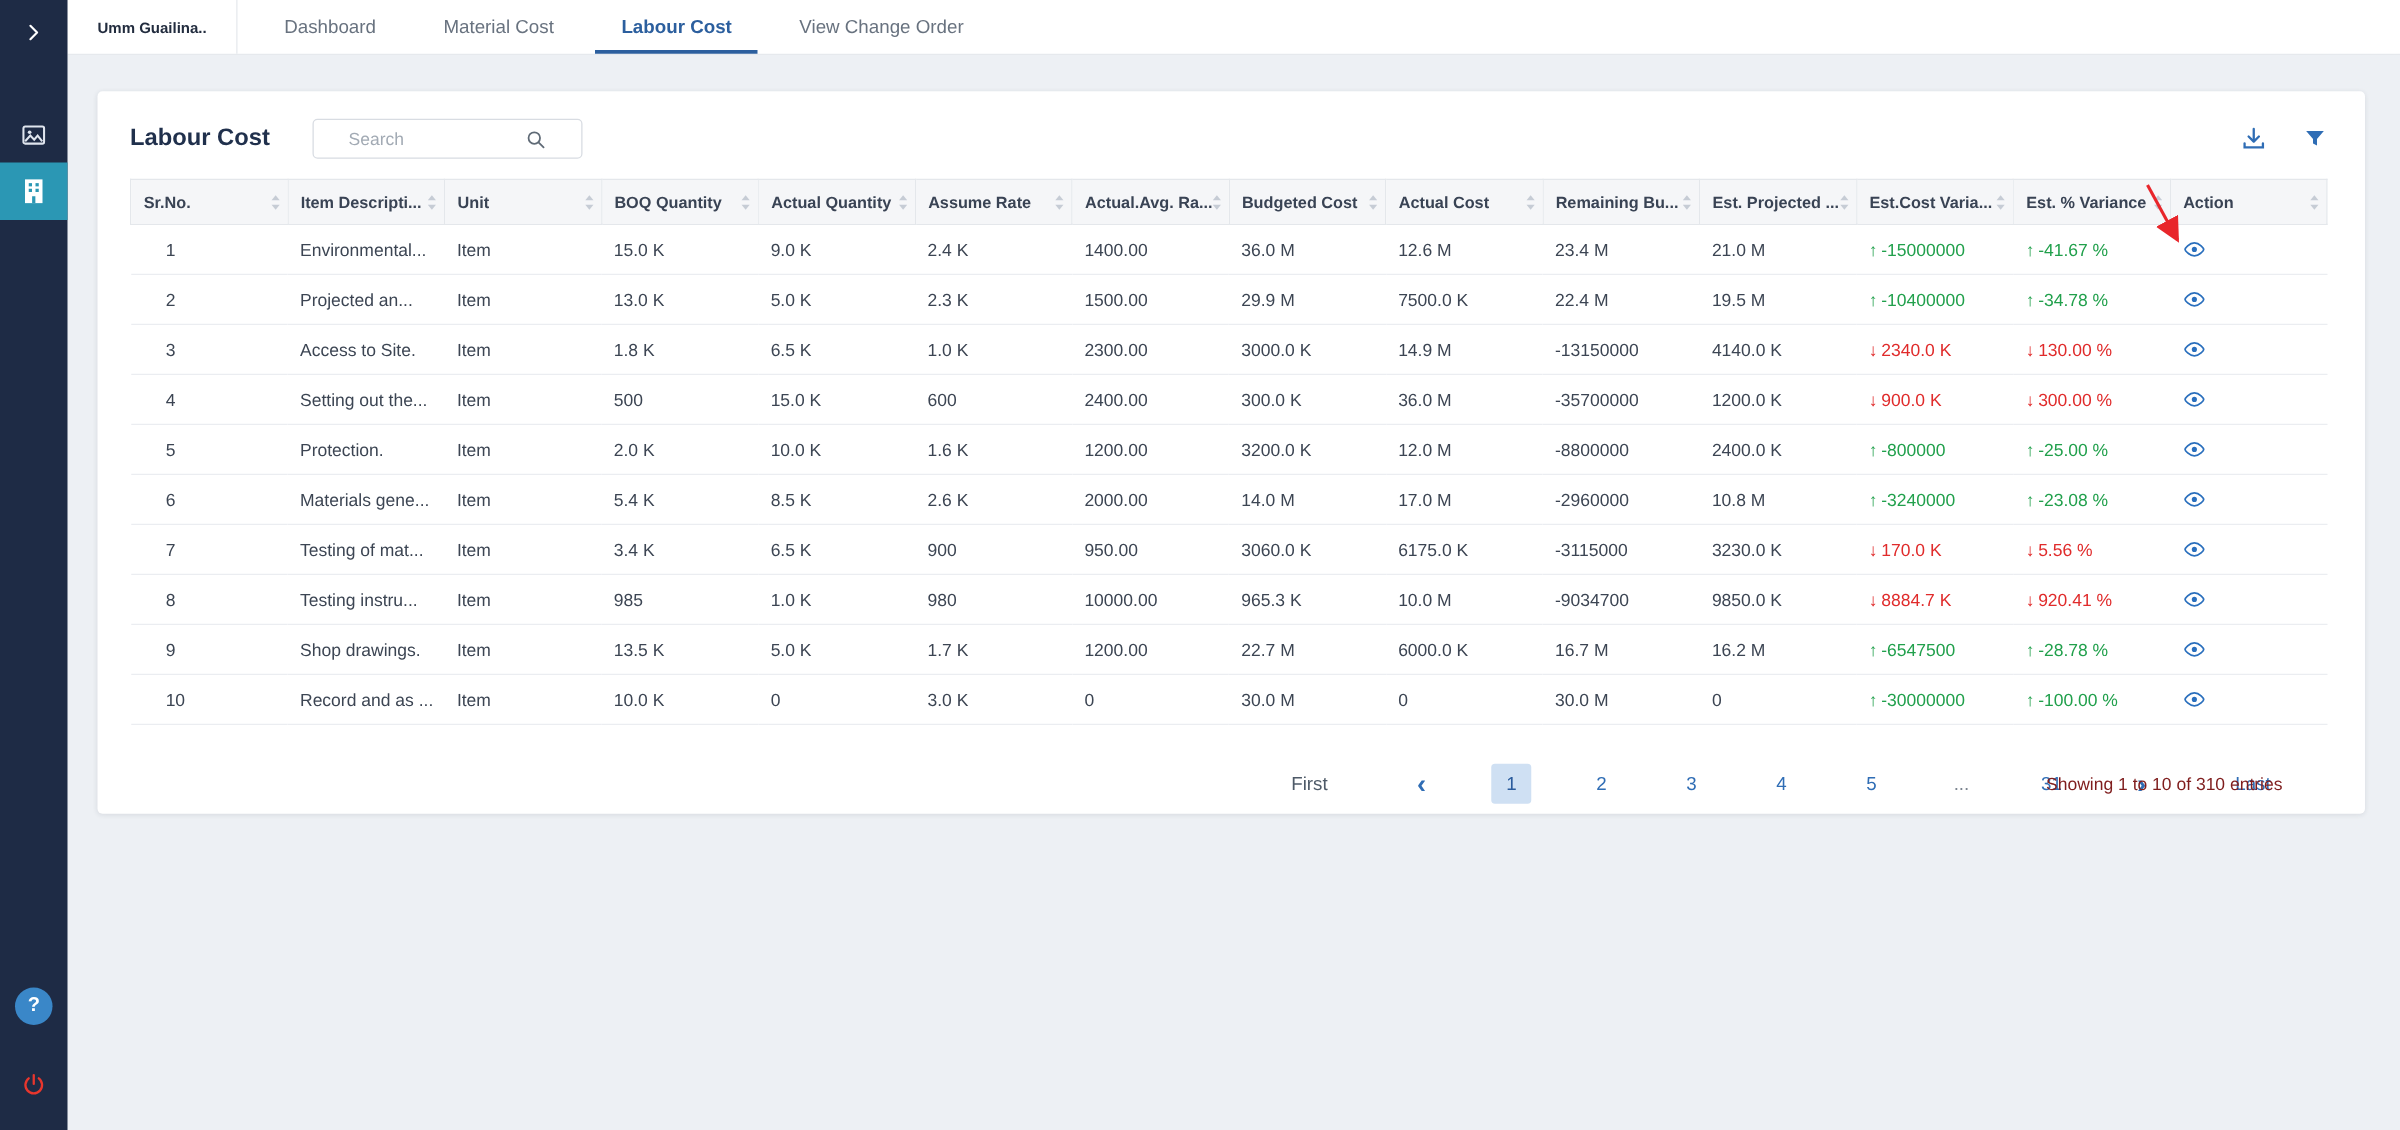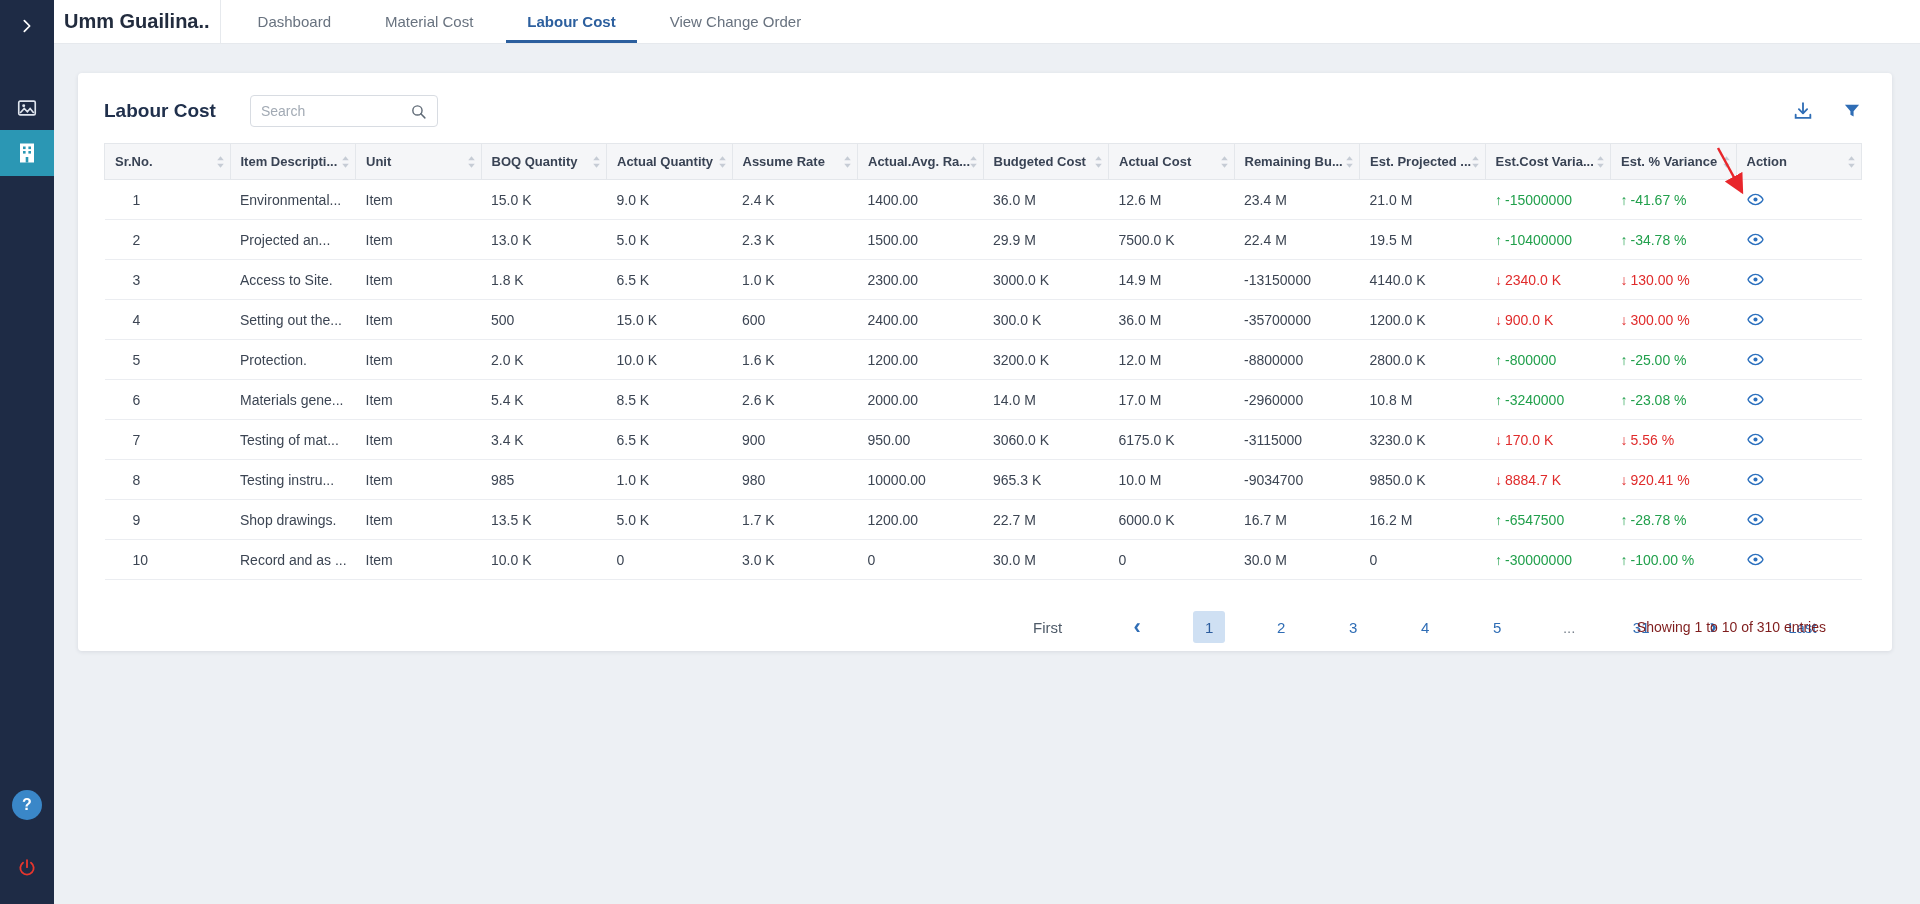--- a/index.html
+++ b/index.html
@@ -12,34 +12,34 @@
   .sidebar { position:absolute; left:0; top:0; width:54px; height:100%; background:#1e2b45; display:flex; flex-direction:column; align-items:center; z-index:30; }
   .sb-btn { width:54px; height:44px; display:flex; align-items:center; justify-content:center; color:#fff; }
   .sb-expand { margin-top:4px; margin-bottom:38px; }
   .sb-btn.active { background:#2b97b4; height:46px; }
   .sb-spacer { flex:1; }
   .help-btn { width:30px; height:30px; border-radius:50%; background:#3a87c8; color:#fff; font-size:16px; font-weight:bold; margin-bottom:26px; display:flex; align-items:center; justify-content:center; }
   .power-btn { margin-bottom:14px; display:flex; }
 
   
   .topbar { position:absolute; left:54px; top:0; width:1866px; height:44px; background:#fff; border-bottom:1px solid #e6e9ed; display:flex; align-items:stretch; z-index:20; }
-  .project-name { display:flex; align-items:center; padding:0 10px; font-size:20px; font-weight:bold; color:#222c3e; border-right:1px solid #e6e9ed; cursor:pointer; }
+  .project-name { display:flex; align-items:center; padding:0 24px; font-size:12px; font-weight:bold; color:#222c3e; border-right:1px solid #e6e9ed; cursor:pointer; }
   .module-btn { display:flex; align-items:center; gap:10px; padding:0 28px; color:#2f6db5; font-size:13px; font-weight:bold; letter-spacing:.3px; border-right:1px solid #e6e9ed; }
   .module-caret { font-size:11px; }
   .tabs { display:flex; align-items:stretch; margin-left:10px; }
   .tab { padding:17px 27px; display:flex; align-items:center; font-size:15px; color:#68727f; position:relative; }
   .tab.active { color:#2c5f9e; font-weight:bold; }
   .tab.active::after { content:""; position:absolute; left:6px; right:6px; bottom:0; height:3px; background:#2c5f9e; }
 
   
   .content { position:absolute; left:54px; top:44px; width:1866px; height:860px; }
   .card { position:absolute; left:24px; top:29px; width:1814px; height:578px; background:#fff; border-radius:4px; box-shadow:0 1px 4px rgba(30,40,60,.10); }
   .card-head { display:flex; align-items:center; padding:22px 30px 16px 26px; }
   .page-title { font-size:19px; font-weight:bold; color:#20304c; margin-right:34px; }
-  .search-box { width:188px; height:32px; border:1px solid #d8dce2; border-radius:4px; display:flex; align-items:center; padding:0 10px; background:#fff; }
+  .search-box { width:216px; height:32px; border:1px solid #d8dce2; border-radius:4px; display:flex; align-items:center; padding:0 28px; background:#fff; }
   .search-box input { flex:1; min-width:0; border:none; outline:none; font-size:14px; color:#3c4553; background:transparent; }
   .search-box input::placeholder { color:#a2aab4; }
   .search-icon-btn { color:#5f6a76; display:flex; }
   .head-actions { margin-left:auto; display:flex; align-items:center; gap:28px; }
   .icon-btn { color:#2f6db5; display:flex; }
 
   
   .table-wrap { padding:0 30px 15px 26px; }
   table.cost-table { width:100%; border-collapse:collapse; table-layout:fixed; }
   thead th { background:#f5f6f8; border:1px solid #e4e7eb; font-size:13px; font-weight:bold; color:#394354; text-align:left; padding:10px 18px 10px 10px; position:relative; white-space:nowrap; overflow:hidden; height:36px; }
@@ -412,21 +412,21 @@
     <td class="c-sr">5</td>
     <td>Protection.</td>
     <td>Item</td>
     <td>2.0 K</td>
     <td>10.0 K</td>
     <td>1.6 K</td>
     <td>1200.00</td>
     <td>3200.0 K</td>
     <td>12.0 M</td>
     <td>-8800000</td>
-    <td>2800.0 K</td>
+    <td>2400.0 K</td>
     <td class="c-trend pos">
       <span class="trend-arrow">↑</span><span class="trend-value">-800000</span>
     </td>
     <td class="c-trend pos">
       <span class="trend-arrow">↑</span><span class="trend-value">-25.00 %</span>
     </td>
     <td class="c-action">
       <button class="eye-btn">
         <span style="display:flex;">
           <svg width="19" height="19" viewBox="0 0 24 24">

